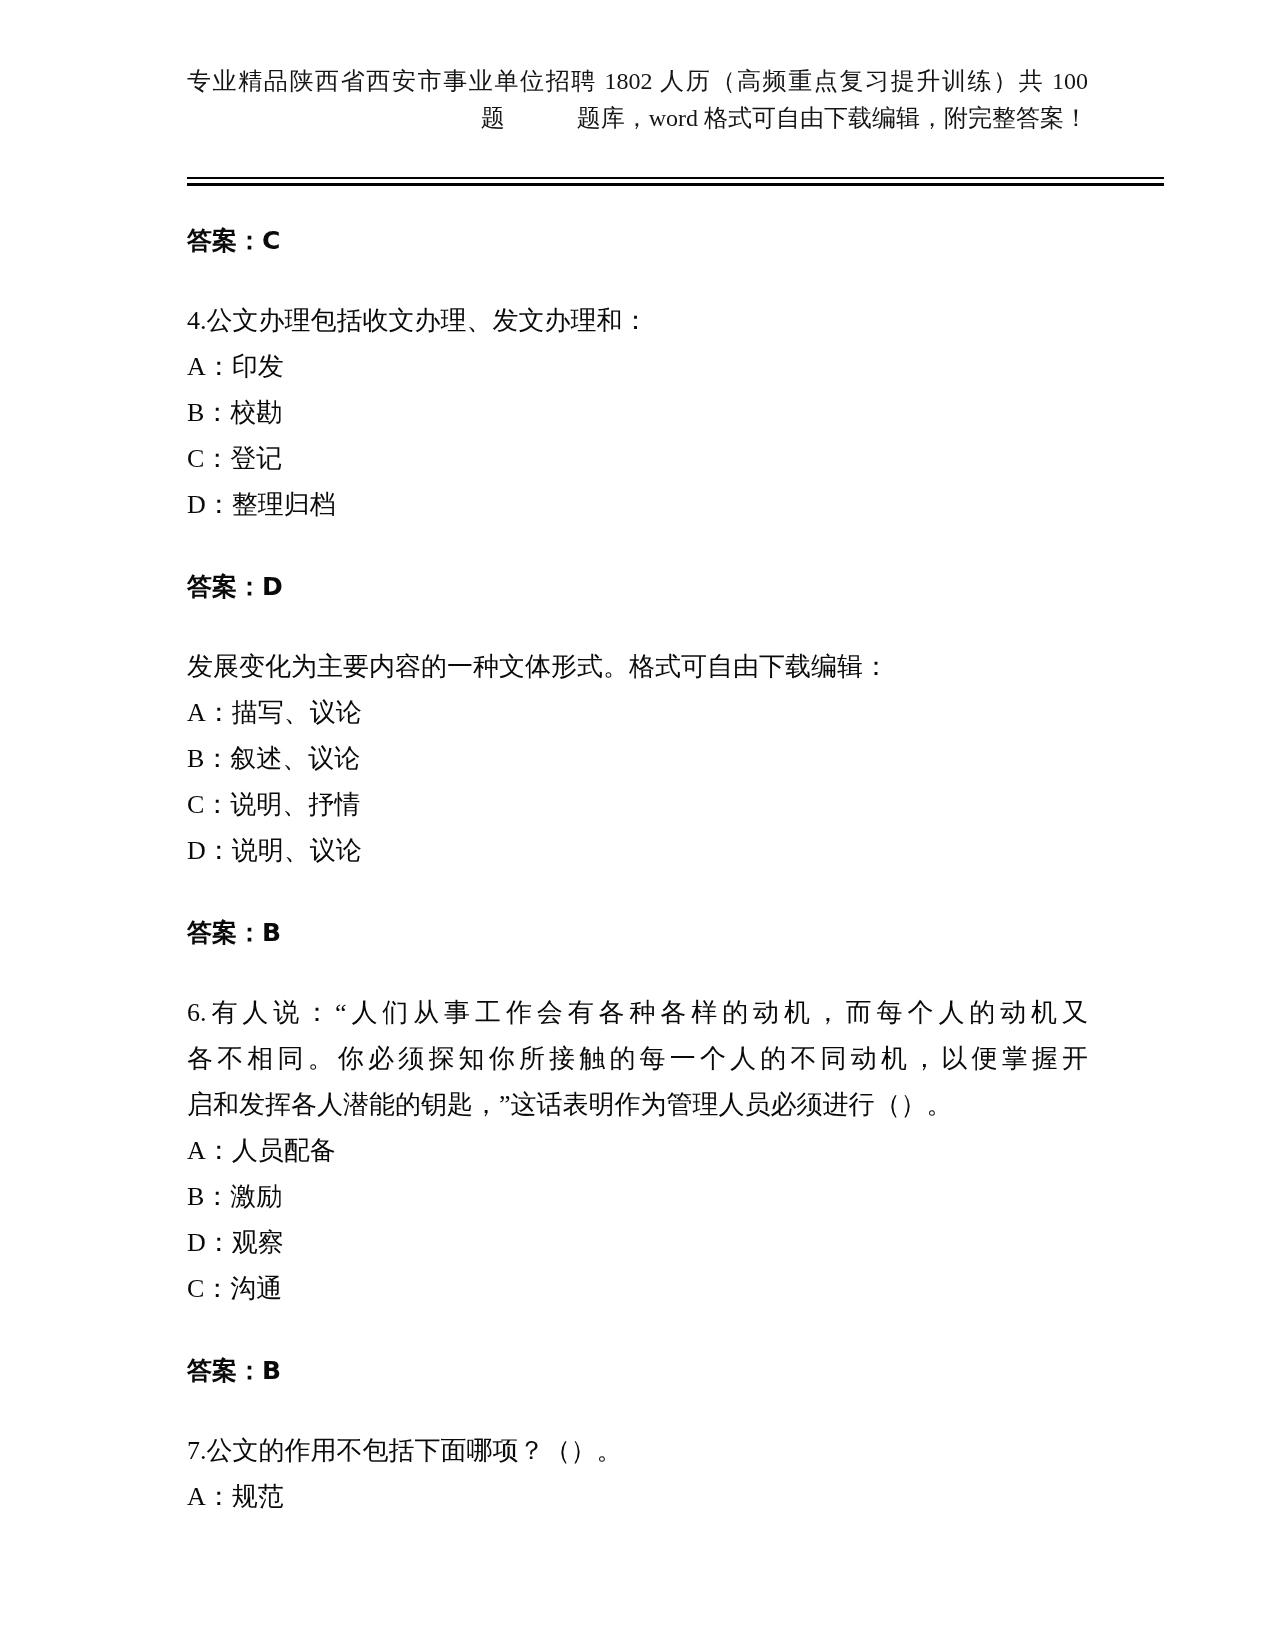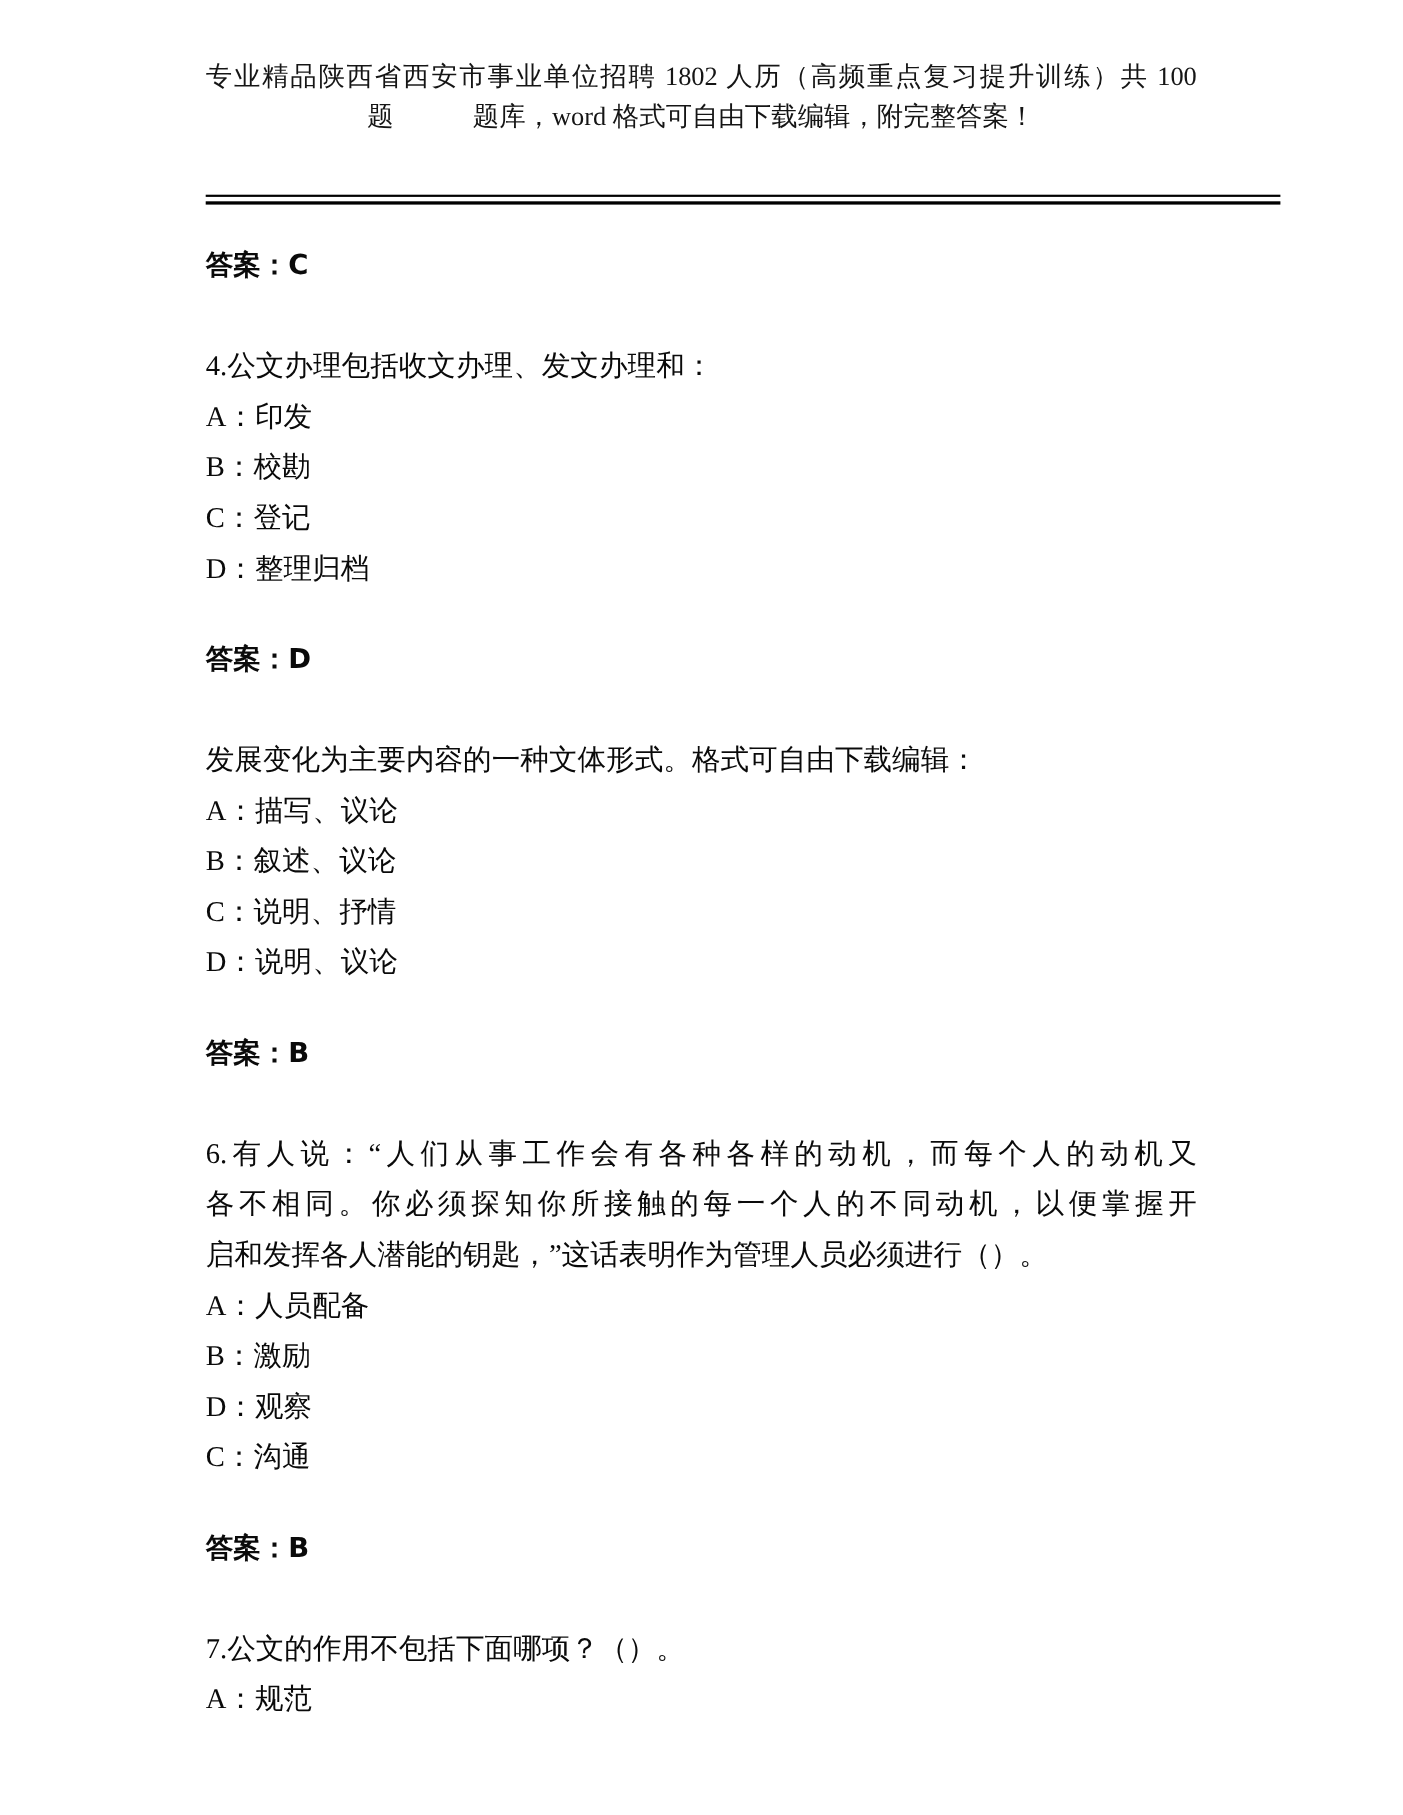--- a/index.html
+++ b/index.html
@@ -4,44 +4,44 @@
 <style>
   html,body{margin:0;padding:0;background:#ffffff;}
   .page{
     position:relative;
     width:1275px;height:1650px;
     background:#ffffff;color:#000;
     font-family:"Liberation Serif", serif;
     overflow:hidden;
   }
   .header{
-    position:absolute;left:187px;top:52px;width:901px;
+    position:absolute;left:187px;top:63px;width:901px;
     font-size:24px;line-height:37px;color:#151515;
     font-weight:400;
   }
   .header .h1line{
     text-align:justify;
     text-align-last:justify;
   }
   .header .h2line{
-    text-align:center;
+    text-align:right;
   }
   .rule{
     position:absolute;left:187px;top:177px;width:977px;
     height:4px;
     border-top:2px solid #000;
     border-bottom:3px solid #000;
   }
   .content{
     position:absolute;left:187px;top:182px;width:901px;
     font-size:26px;line-height:46px;color:#0a0a0a;
     font-weight:400;
   }
   .line{white-space:normal;}
-  .q{margin-top:46px;}
+  .q{margin-top:34px;}
   
   .jl{text-align:justify;text-align-last:justify;}
   .ans{
     font-weight:700;
     font-family:"DejaVu Sans", sans-serif;
     font-size:25px;
     margin-top:36px;
   }
 </style>
 </head>

